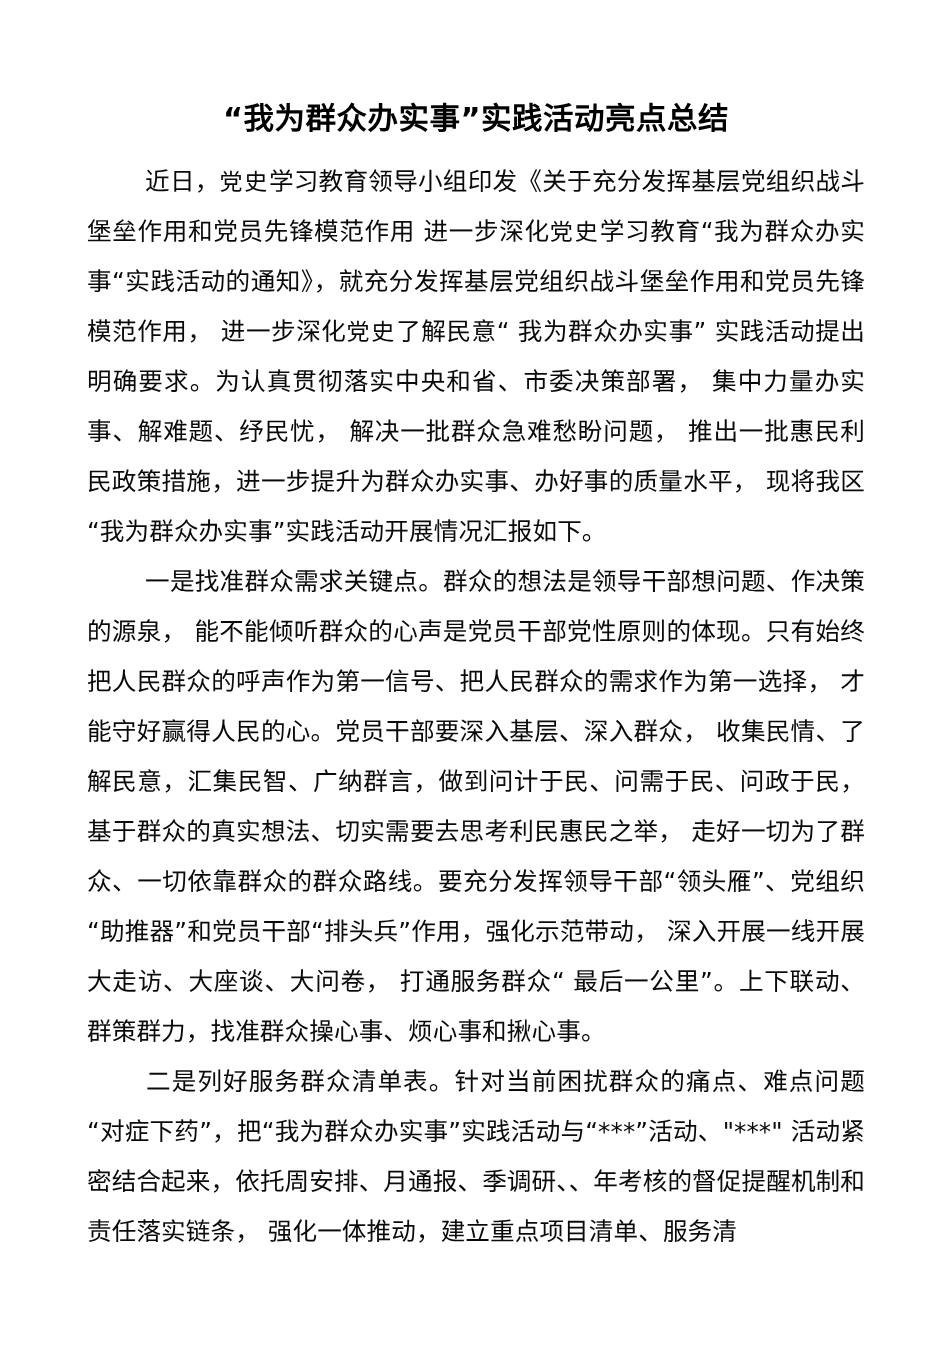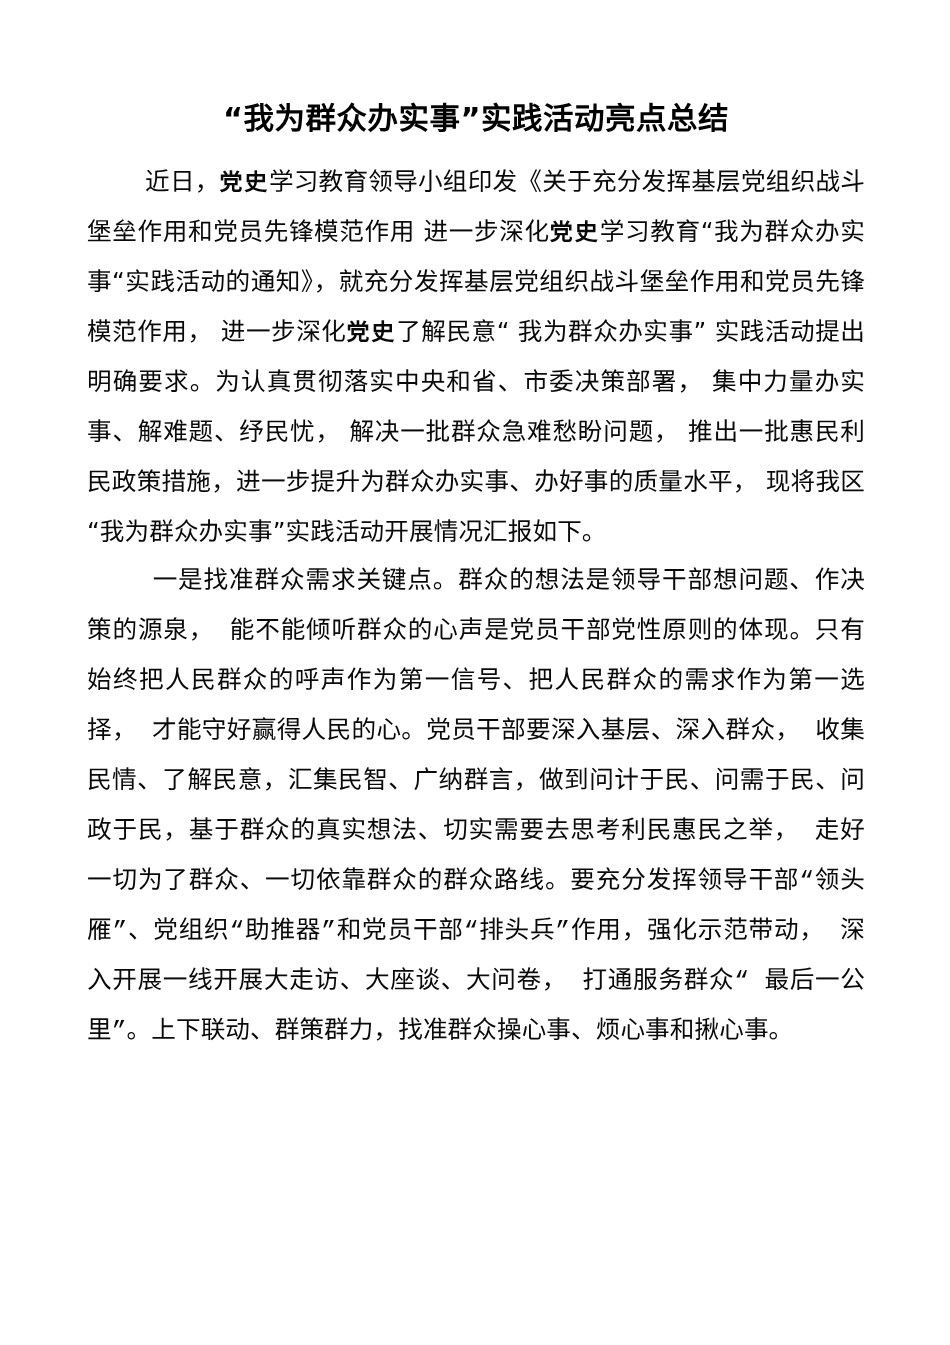--- a/index.html
+++ b/index.html
@@ -46,46 +46,48 @@
     text-align-last: left;
     margin: 0;
     letter-spacing: 0.1px;
     word-break: break-all;
   }
   .para.first {
     margin-top: 22px;
   }
   .para + .para {
     margin-top: 0;
-    font-family: Liberation Mono, monospace;
   }
   .indent::before {
     content: "";
     display: inline-block;
     width: 50px;
   }
   
   .alt-face {
     font-family: "DejaVu Serif", "Liberation Serif", serif;
-    font-weight: 700;
+    font-weight: 400;
     letter-spacing: 1.5px;
     font-size: 23px;
   }
 </style>
 </head>
 <body>
 
 <div class="page">
   <div class="doc-body">
 
     <h1 class="doc-title">“我为群众办实事”实践活动亮点总结</h1>
 
     <p class="para first indent">
       <span>近日，</span><span class="alt-face">党史</span><span>学习教育领导小组印发《关于充分发挥基层党组织战斗堡垒作用和党员先锋模范作用 进一步深化</span><span class="alt-face">党史</span><span>学习教育“我为群众办实事“实践活动的通知》，就充分发挥基层党组织战斗堡垒作用和党员先锋模范作用， 进一步深化</span><span class="alt-face">党史</span><span>了解民意“ 我为群众办实事” 实践活动提出明确要求。为认真贯彻落实中央和省、市委决策部署， 集中力量办实事、解难题、纾民忧， 解决一批群众急难愁盼问题， 推出一批惠民利民政策措施，进一步提升为群众办实事、办好事的质量水平， 现将我区“我为群众办实事”实践活动开展情况汇报如下。</span>
     </p>
 
     <p class="para indent">
       <span>一是找准群众需求关键点。群众的想法是领导干部想问题、作决策的源泉， 能不能倾听群众的心声是党员干部党性原则的体现。只有始终把人民群众的呼声作为第一信号、把人民群众的需求作为第一选择， 才能守好赢得人民的心。党员干部要深入基层、深入群众， 收集民情、了解民意，汇集民智、广纳群言，做到问计于民、问需于民、问政于民，基于群众的真实想法、切实需要去思考利民惠民之举， 走好一切为了群众、一切依靠群众的群众路线。要充分发挥领导干部“领头雁”、党组织“助推器”和党员干部“排头兵”作用，强化示范带动， 深入开展一线开展大走访、大座谈、大问卷， 打通服务群众“ 最后一公里”。上下联动、群策群力，找准群众操心事、烦心事和揪心事。</span>
     </p>
 
+    <p class="para indent">
+      <span>二是列好服务群众清单表。针对当前困扰群众的痛点、难点问题“对症下药”，把“我为群众办实事”实践活动与“***”活动、"***" 活动紧密结合起来，依托周安排、月通报、季调研、、年考核的督促提醒机制和责任落实链条， 强化一体推动，建立重点项目清单、服务清</span>
+    </p>
 
   </div>
 </div>
 
 </body></html>

